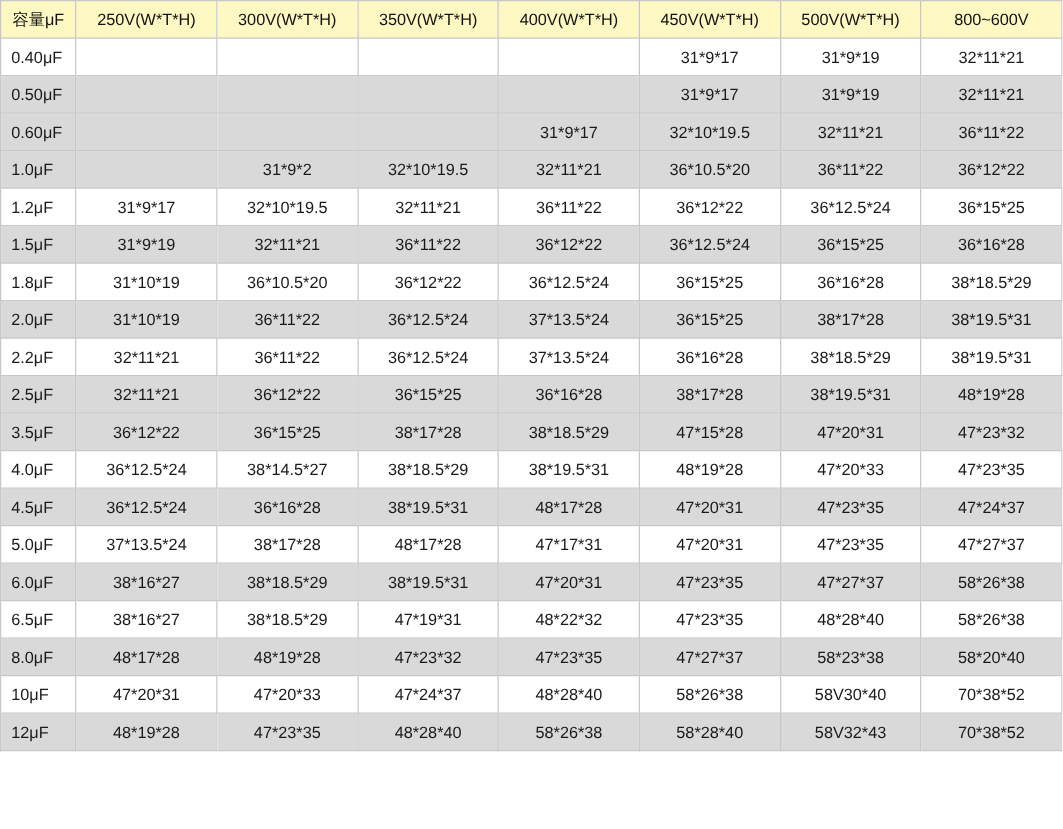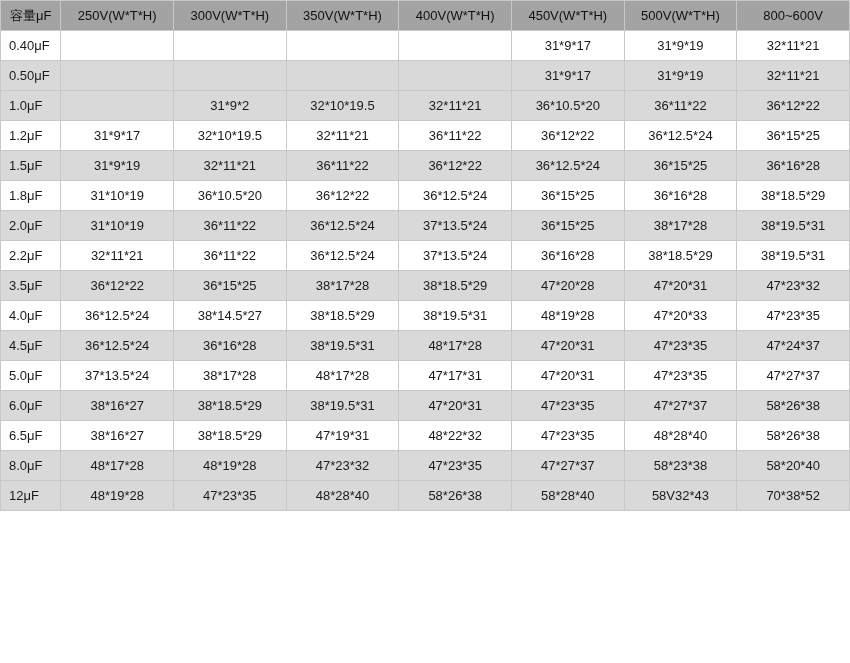--- a/index.html
+++ b/index.html
@@ -28,21 +28,21 @@
     text-align: center;
     vertical-align: middle;
     font-size: 13px;
     color: #1a1a1a;
     padding: 0 2px;
     font-weight: normal;
     white-space: nowrap;
     overflow: hidden;
   }
   #spec-table thead th {
-    background: #a3a3a3;
+    background: #fef9c3;
     font-size: 13px;
     color: #111;
   }
   #spec-table thead th.first-col {
     font-size: 13px;
   }
   #spec-table tbody tr.odd td {
     background: #ffffff;
   }
   #spec-table tbody tr.even td {
@@ -95,20 +95,30 @@
         <td class="label-cell">0.50μF</td>
         <td></td>
         <td></td>
         <td></td>
         <td></td>
         <td>31*9*17</td>
         <td>31*9*19</td>
         <td>32*11*21</td>
       </tr>
       <tr class="even">
+        <td class="label-cell">0.60μF</td>
+        <td></td>
+        <td></td>
+        <td></td>
+        <td>31*9*17</td>
+        <td>32*10*19.5</td>
+        <td>32*11*21</td>
+        <td>36*11*22</td>
+      </tr>
+      <tr class="even">
         <td class="label-cell">1.0μF</td>
         <td></td>
         <td>31*9*2</td>
         <td>32*10*19.5</td>
         <td>32*11*21</td>
         <td>36*10.5*20</td>
         <td>36*11*22</td>
         <td>36*12*22</td>
       </tr>
       <tr class="odd">
@@ -155,26 +165,36 @@
         <td class="label-cell">2.2μF</td>
         <td>32*11*21</td>
         <td>36*11*22</td>
         <td>36*12.5*24</td>
         <td>37*13.5*24</td>
         <td>36*16*28</td>
         <td>38*18.5*29</td>
         <td>38*19.5*31</td>
       </tr>
       <tr class="even">
+        <td class="label-cell">2.5μF</td>
+        <td>32*11*21</td>
+        <td>36*12*22</td>
+        <td>36*15*25</td>
+        <td>36*16*28</td>
+        <td>38*17*28</td>
+        <td>38*19.5*31</td>
+        <td>48*19*28</td>
+      </tr>
+      <tr class="even">
         <td class="label-cell">3.5μF</td>
         <td>36*12*22</td>
         <td>36*15*25</td>
         <td>38*17*28</td>
         <td>38*18.5*29</td>
-        <td>47*20*28</td>
+        <td>47*15*28</td>
         <td>47*20*31</td>
         <td>47*23*32</td>
       </tr>
       <tr class="odd">
         <td class="label-cell">4.0μF</td>
         <td>36*12.5*24</td>
         <td>38*14.5*27</td>
         <td>38*18.5*29</td>
         <td>38*19.5*31</td>
         <td>48*19*28</td>
@@ -223,20 +243,30 @@
       </tr>
       <tr class="even">
         <td class="label-cell">8.0μF</td>
         <td>48*17*28</td>
         <td>48*19*28</td>
         <td>47*23*32</td>
         <td>47*23*35</td>
         <td>47*27*37</td>
         <td>58*23*38</td>
         <td>58*20*40</td>
+      </tr>
+      <tr class="odd">
+        <td class="label-cell">10μF</td>
+        <td>47*20*31</td>
+        <td>47*20*33</td>
+        <td>47*24*37</td>
+        <td>48*28*40</td>
+        <td>58*26*38</td>
+        <td>58V30*40</td>
+        <td>70*38*52</td>
       </tr>
       <tr class="even">
         <td class="label-cell">12μF</td>
         <td>48*19*28</td>
         <td>47*23*35</td>
         <td>48*28*40</td>
         <td>58*26*38</td>
         <td>58*28*40</td>
         <td>58V32*43</td>
         <td>70*38*52</td>

